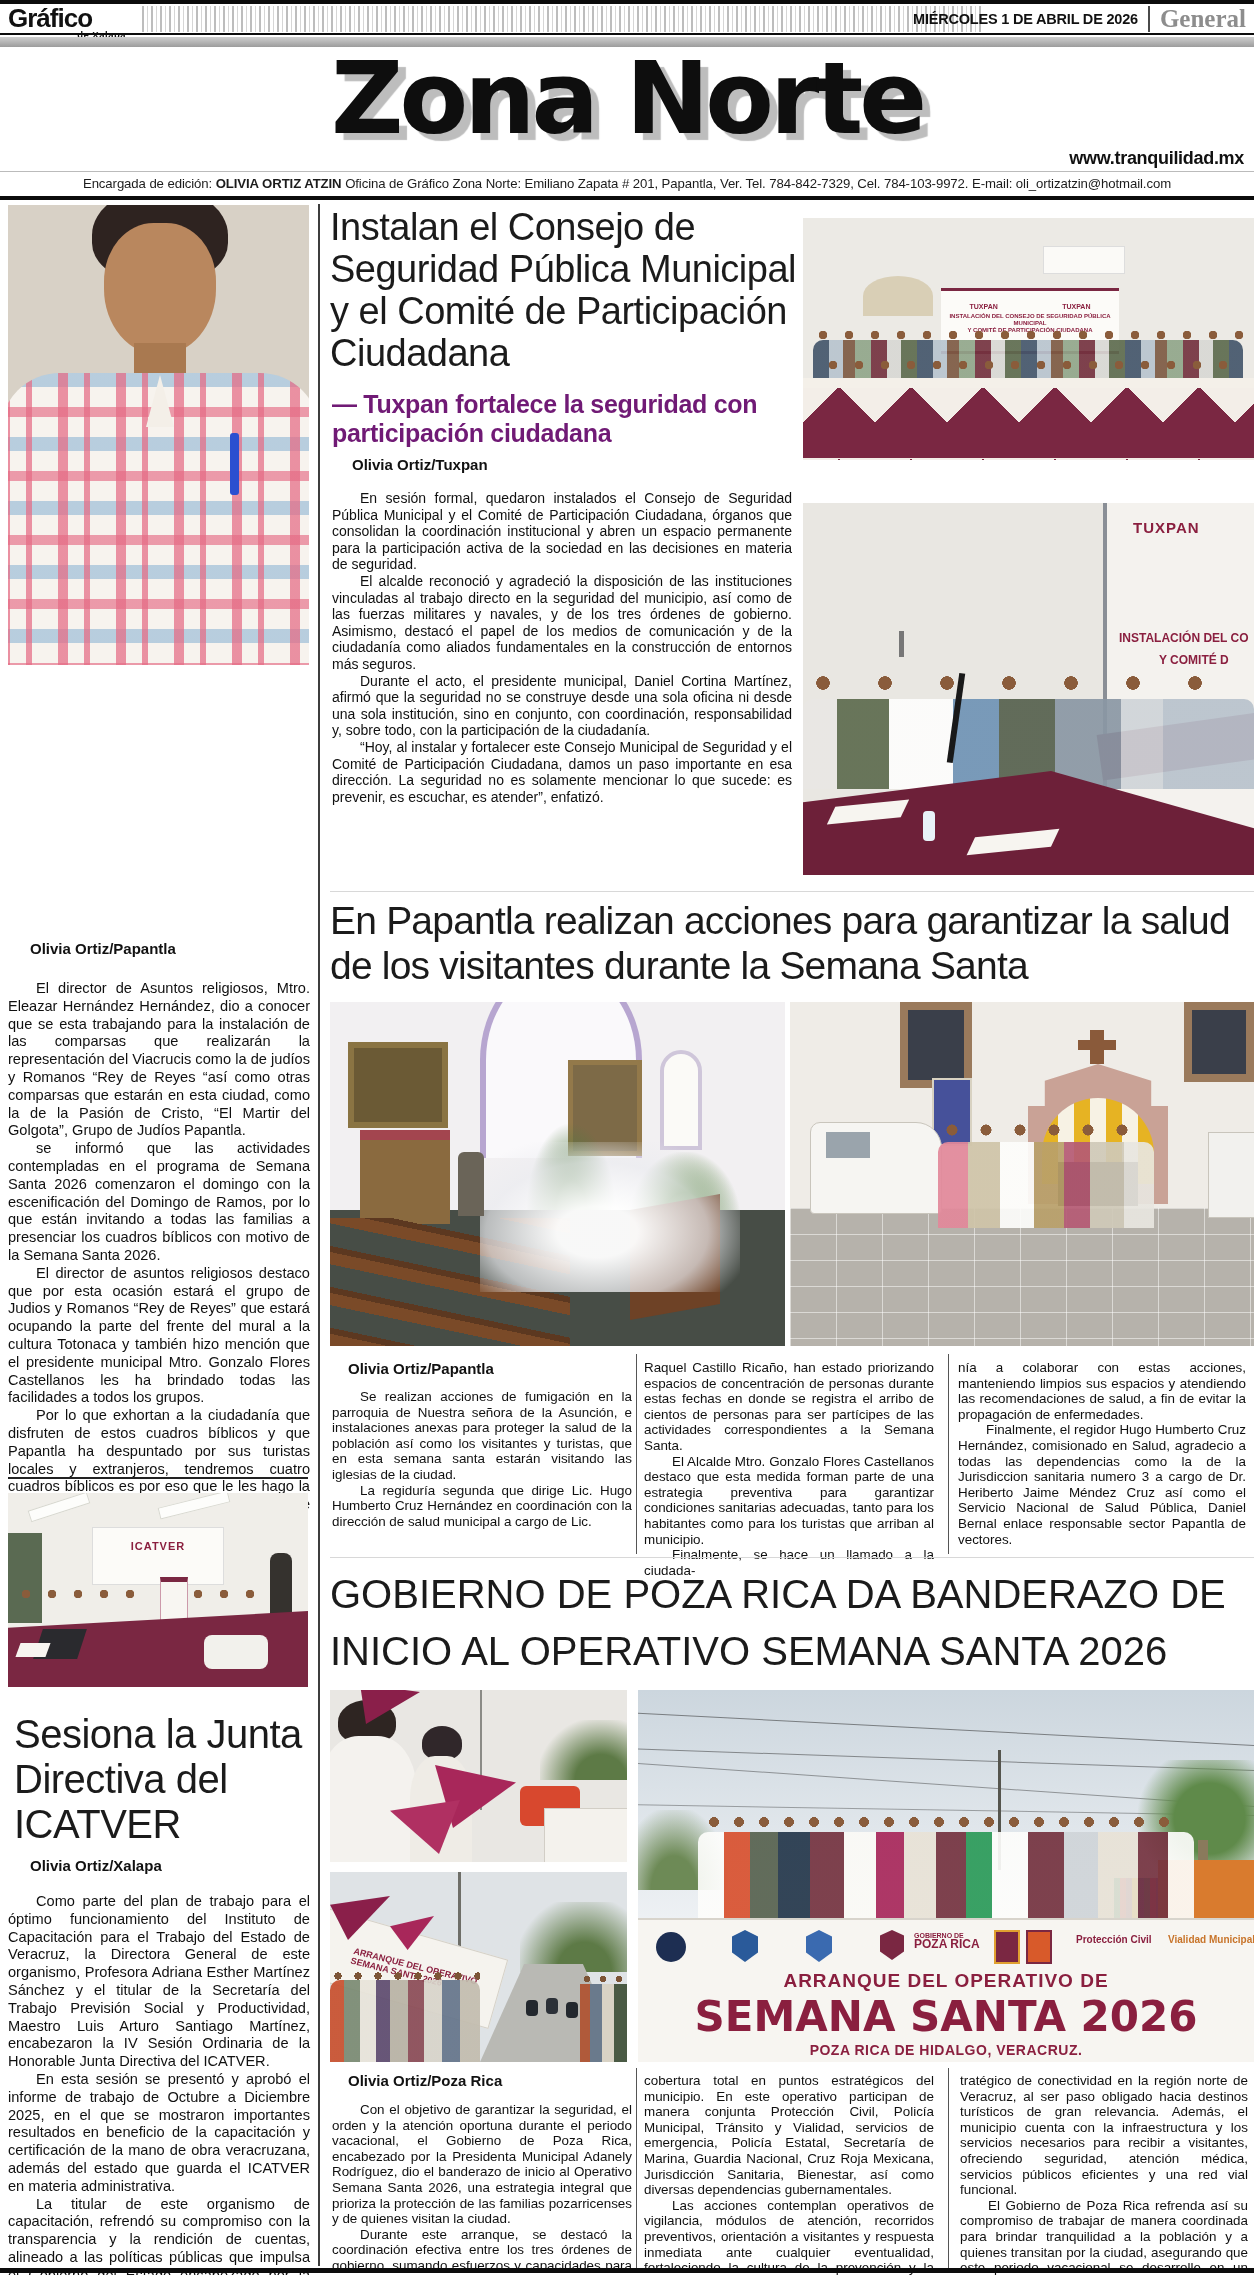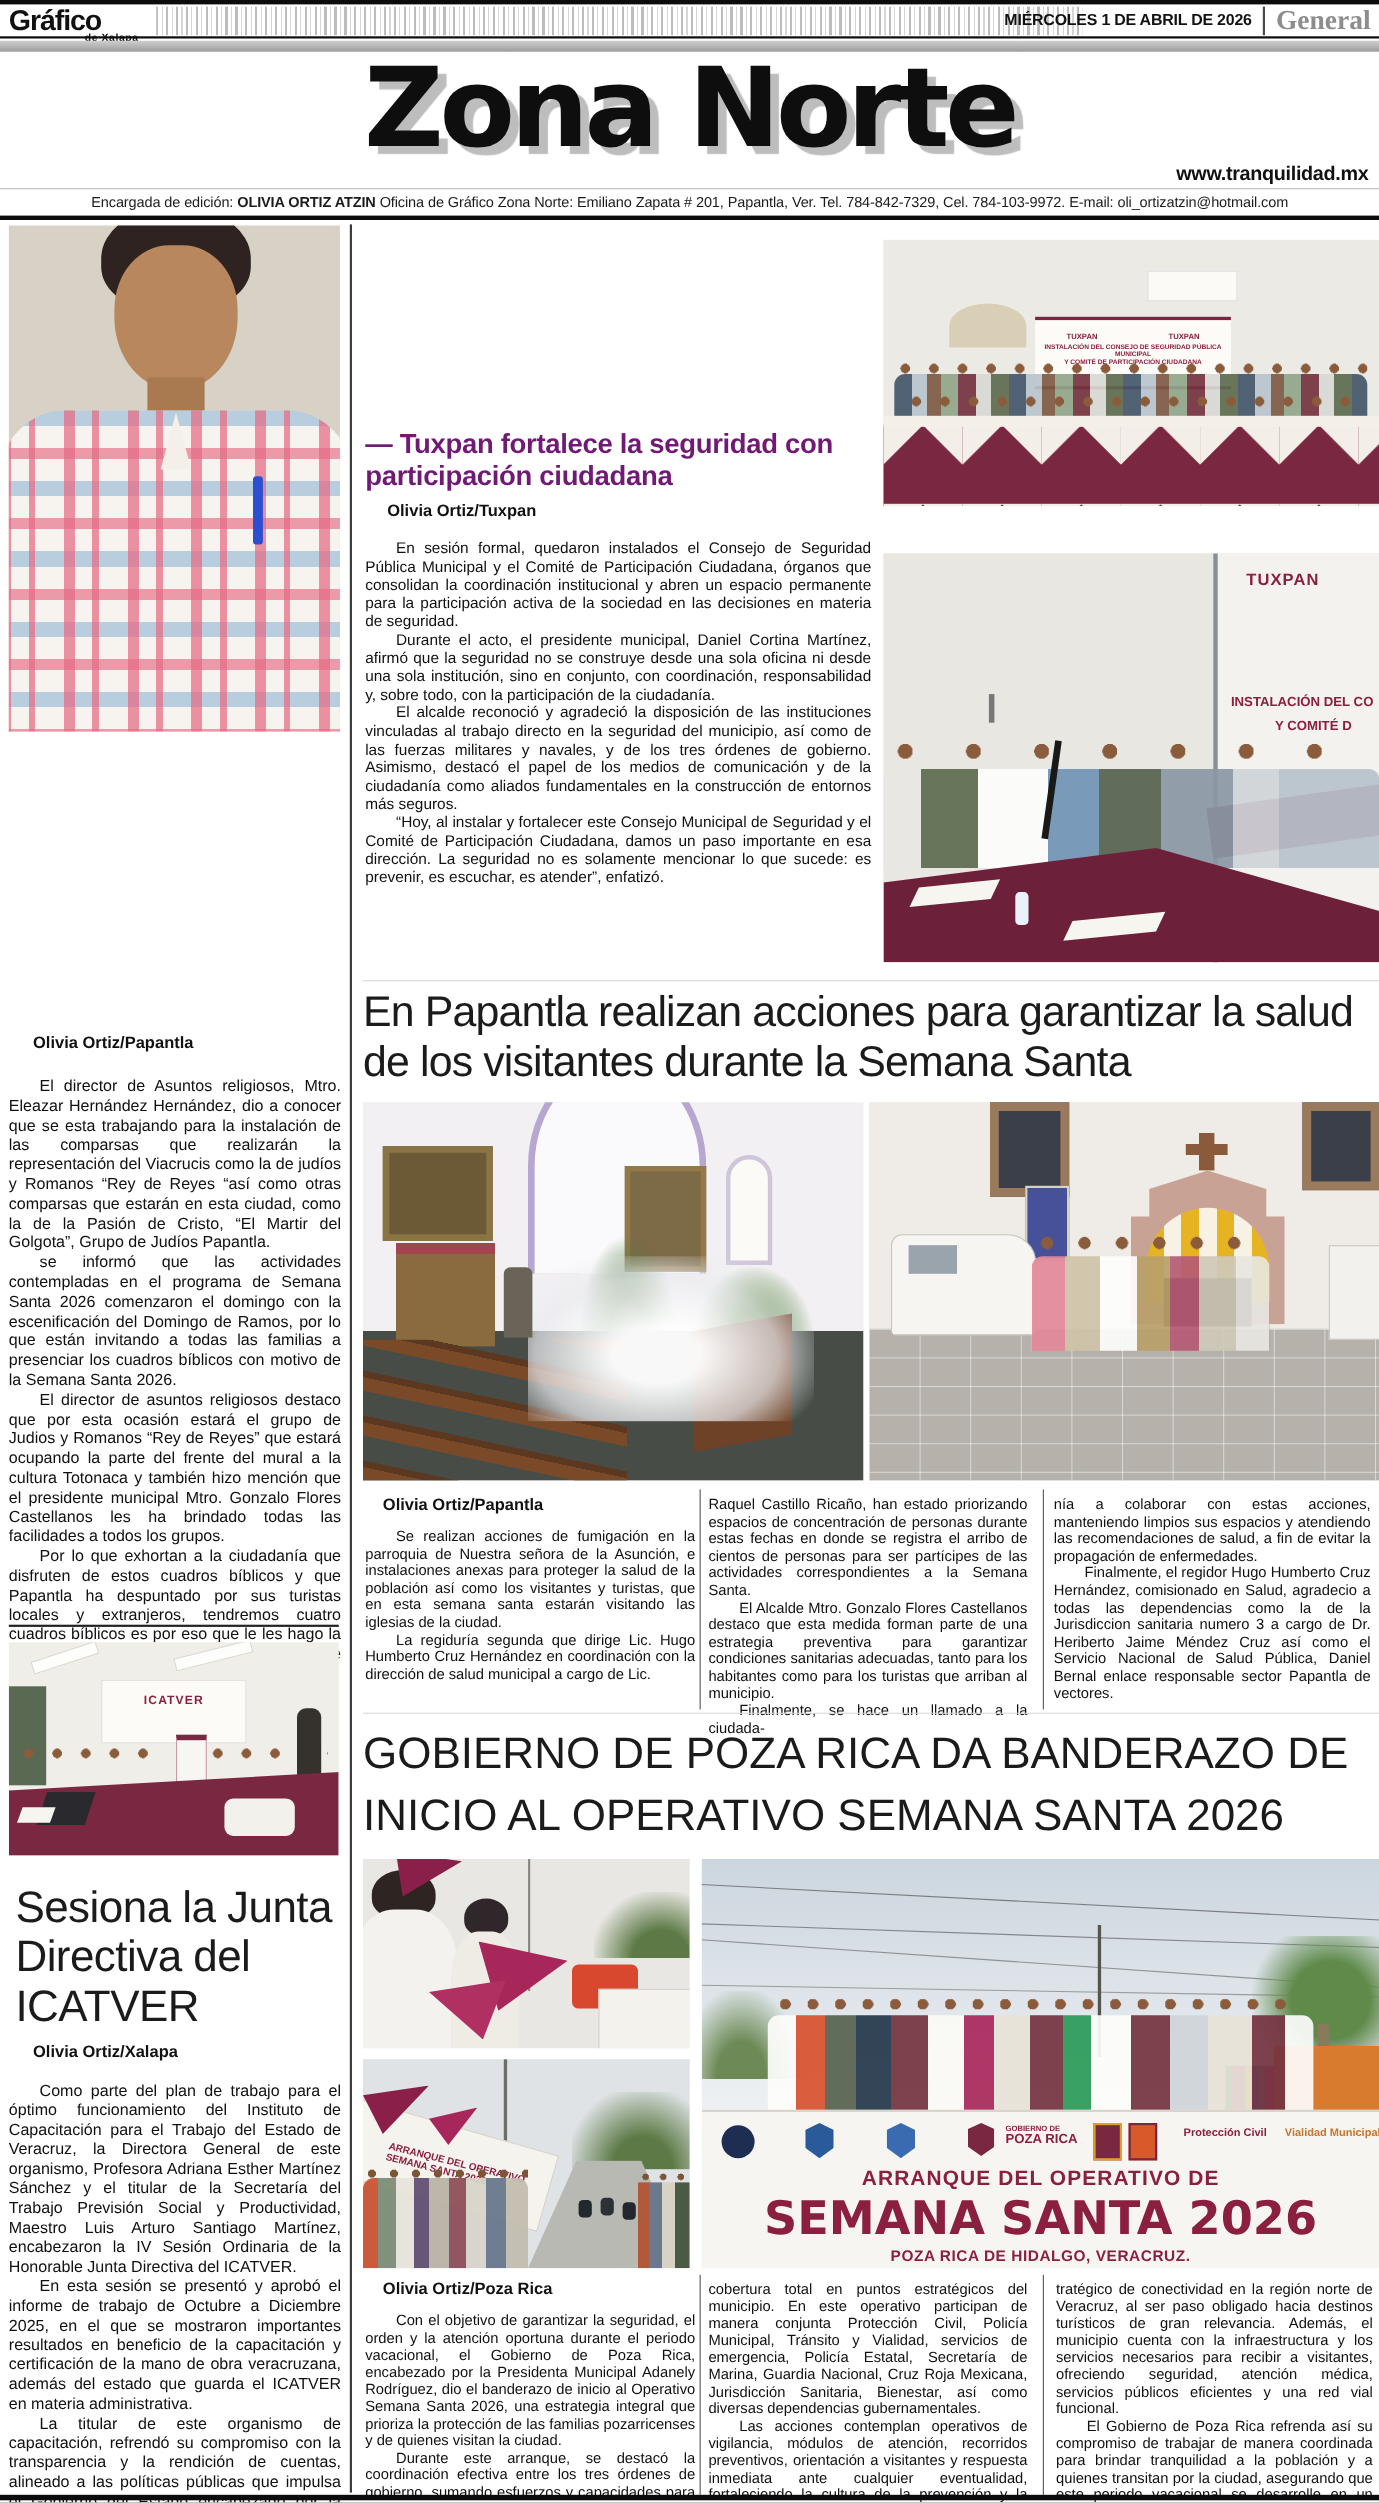--- a/index.html
+++ b/index.html
@@ -136,26 +136,27 @@
   </div>
 
   <div class="abs headline hl-icatver">Sesiona la Junta Directiva del ICATVER</div>
   <div class="abs byline" style="left:30px;top:1857px;">Olivia Ortiz/Xalapa</div>
   <div class="abs body-text body-l" style="left:8px;top:1893px;width:302px;">
     <p class="p-ind">Como parte del plan de trabajo para el óptimo funcionamiento del Instituto de Capacitación para el Trabajo del Estado de Veracruz, la Directora General de este organismo, Profesora Adriana Esther Martínez Sánchez y el titular de la Secretaría del Trabajo Previsión Social y Productividad, Maestro Luis Arturo Santiago Martínez, encabezaron la IV Sesión Ordinaria de la Honorable Junta Directiva del ICATVER.</p>
     <p class="p-ind">En esta sesión se presentó y aprobó el informe de trabajo de Octubre a Diciembre 2025, en el que se mostraron importantes resultados en beneficio de la capacitación y certificación de la mano de obra veracruzana, además del estado que guarda el ICATVER en materia administrativa.</p>
     <p class="p-ind">La titular de este organismo de capacitación, refrendó su compromiso con la transparencia y la rendición de cuentas, alineado a las políticas públicas que impulsa el Gobierno del Estado encabezado por la Ingeniera Rocío Nahle García. Por amor a Veracruz.</p>
   </div>
 
+  <div class="abs headline hl-tuxpan">Instalan el Consejo de Seguridad Pública Municipal y el Comité de Participación Ciudadana</div>
   <div class="abs deck">— Tuxpan fortalece la seguridad con participación ciudadana</div>
   <div class="abs byline" style="left:352px;top:456px;">Olivia Ortiz/Tuxpan</div>
   <div class="abs body-text body-m" style="left:332px;top:490px;width:460px;">
     <p class="p-ind">En sesión formal, quedaron instalados el Consejo de Seguridad Pública Municipal y el Comité de Participación Ciudadana, órganos que consolidan la coordinación institucional y abren un espacio permanente para la participación activa de la sociedad en las decisiones en materia de seguridad.</p>
+    <p class="p-ind">El alcalde reconoció y agradeció la disposición de las instituciones vinculadas al trabajo directo en la seguridad del municipio, así como de las fuerzas militares y navales, y de los tres órdenes de gobierno. Asimismo, destacó el papel de los medios de comunicación y de la ciudadanía como aliados fundamentales en la construcción de entornos más seguros.</p>
     <p class="p-ind">Durante el acto, el presidente municipal, Daniel Cortina Martínez, afirmó que la seguridad no se construye desde una sola oficina ni desde una sola institución, sino en conjunto, con coordinación, responsabilidad y, sobre todo, con la participación de la ciudadanía.</p>
-    <p class="p-ind">El alcalde reconoció y agradeció la disposición de las instituciones vinculadas al trabajo directo en la seguridad del municipio, así como de las fuerzas militares y navales, y de los tres órdenes de gobierno. Asimismo, destacó el papel de los medios de comunicación y de la ciudadanía como aliados fundamentales en la construcción de entornos más seguros.</p>
     <p class="p-ind">“Hoy, al instalar y fortalecer este Consejo Municipal de Seguridad y el Comité de Participación Ciudadana, damos un paso importante en esa dirección. La seguridad no es solamente mencionar lo que sucede: es prevenir, es escuchar, es atender”, enfatizó.</p>
   </div>
 
   <div class="abs photo" style="left:803px;top:218px;width:451px;height:242px;background:#eceae5;">
     <div class="abs" style="left:60px;top:58px;width:70px;height:40px;background:#d9cfb6;border-radius:50% 50% 0 0;"></div>
     <div class="abs" style="left:240px;top:28px;width:80px;height:26px;background:#fbfaf7;border:1px solid #ddd;"></div>
     <div class="abs" style="left:138px;top:70px;width:178px;height:56px;background:#fcfbf8;border-top:3px solid #7a2742;border-bottom:3px solid #7a2742;text-align:center;padding-top:4px;">
       <span class="banner-maroon" style="font-size:7px;">TUXPAN</span>
       <span class="banner-maroon" style="font-size:7px;margin-left:60px;">TUXPAN</span>
       <div class="banner-maroon tinytext">INSTALACIÓN DEL CONSEJO DE SEGURIDAD PÚBLICA MUNICIPAL</div>

